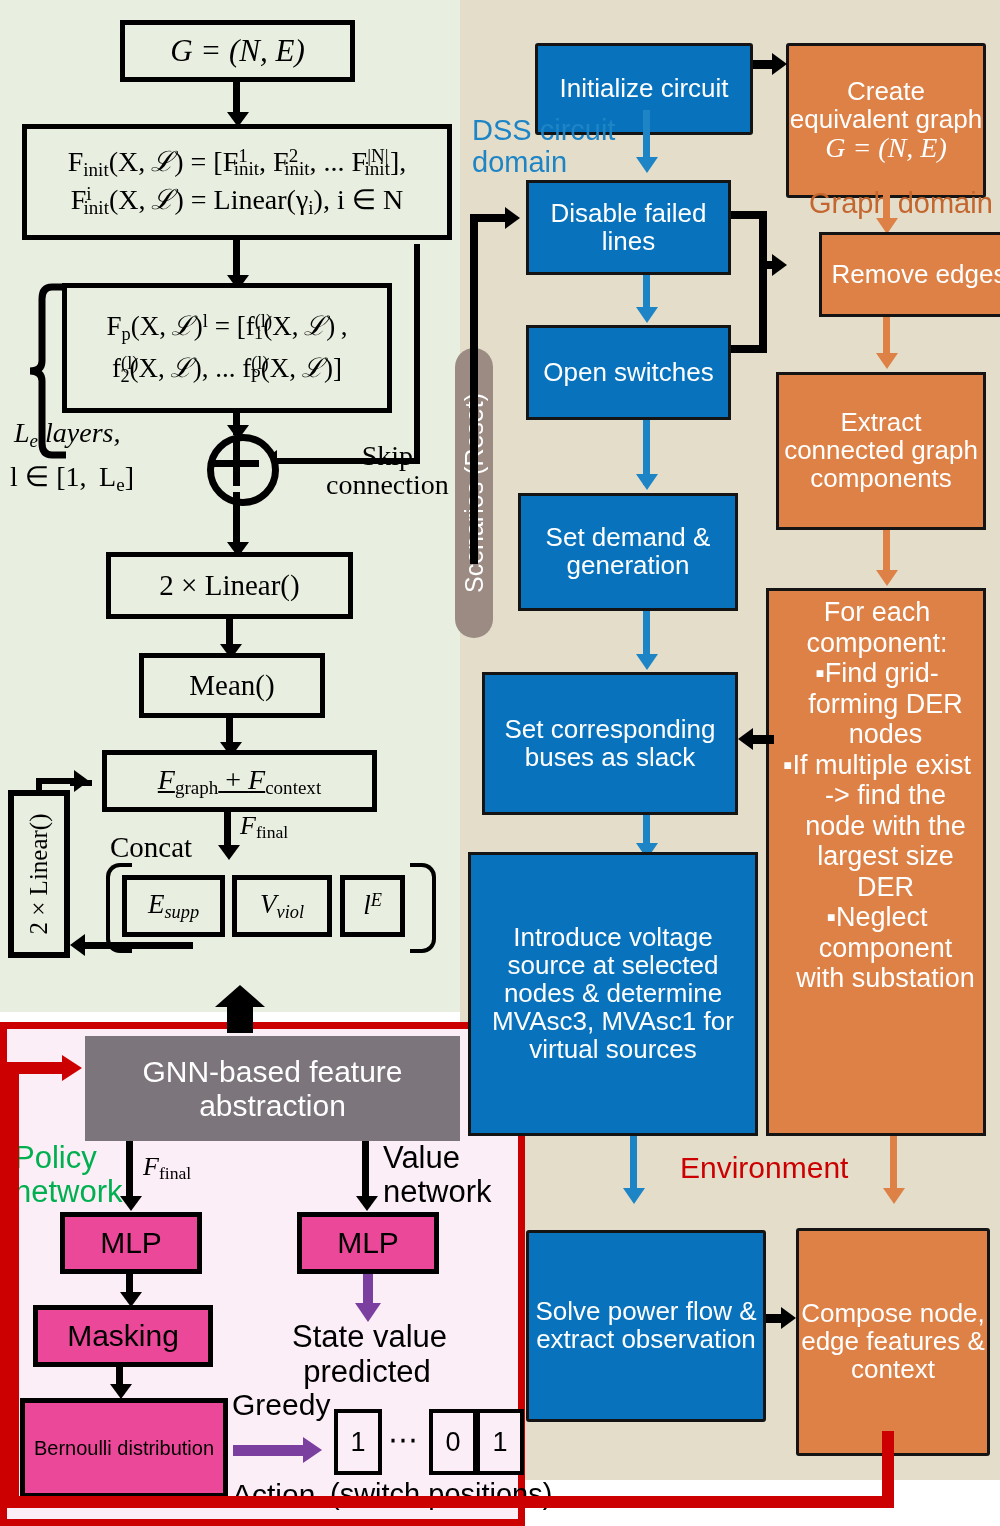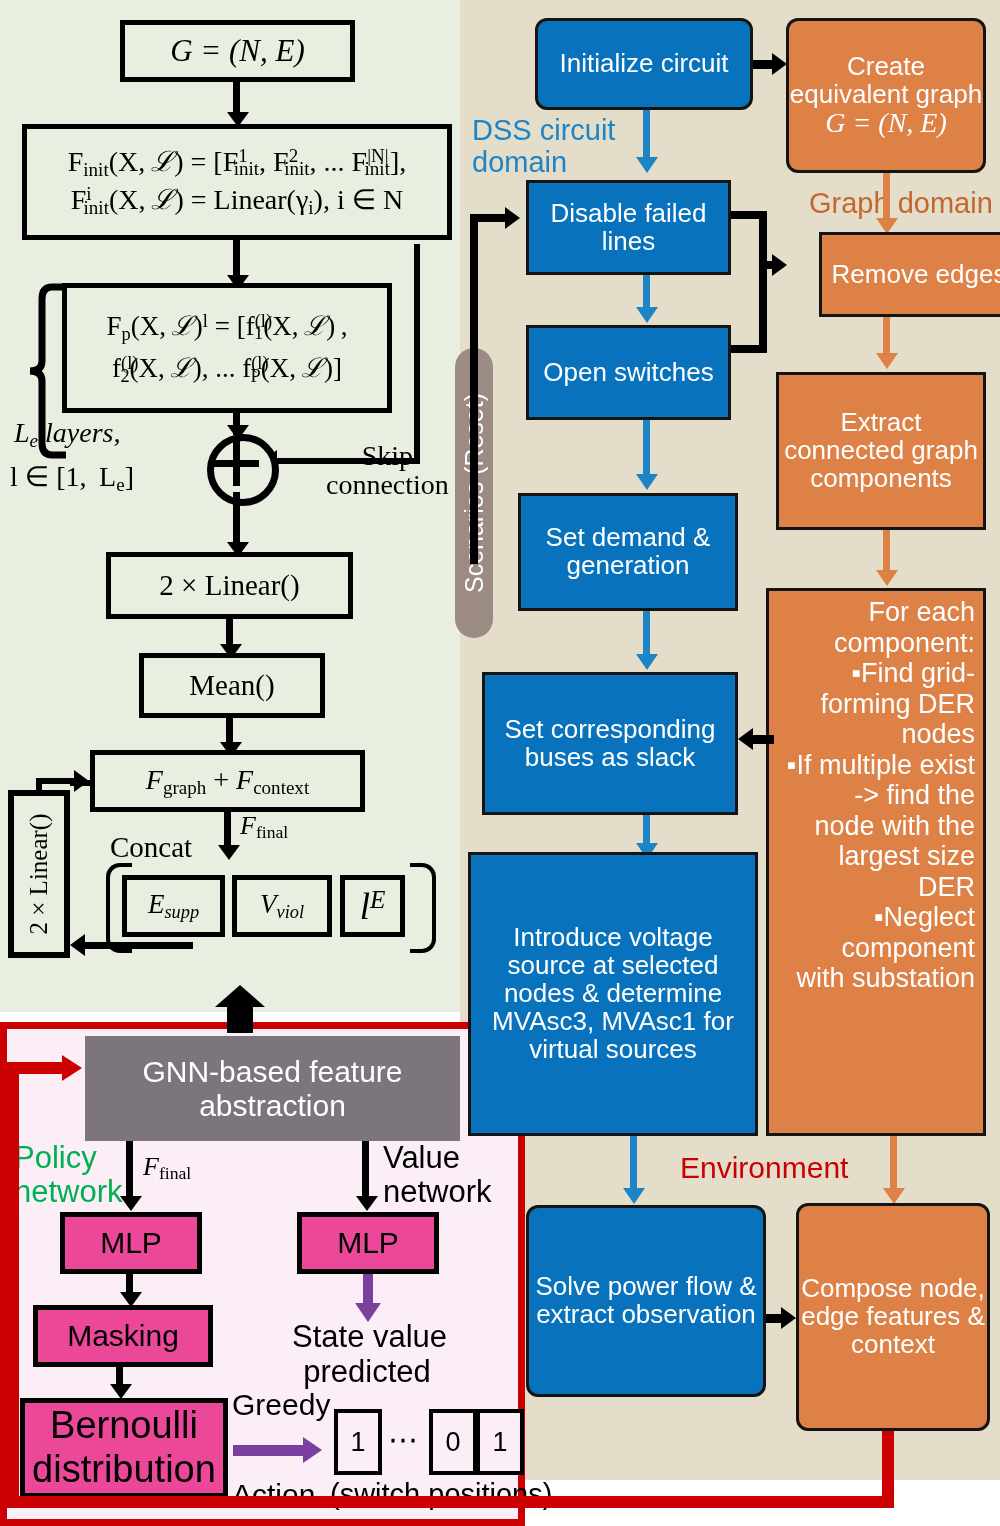--- a/index.html
+++ b/index.html
@@ -18,21 +18,21 @@
   .box{position:absolute;box-sizing:border-box;display:flex;align-items:center;
        justify-content:center;text-align:center;}
   .blk{border:5px solid #000;background:#e8efe0;color:#000;
        font-family:"Liberation Serif",serif;}
   .blk-pink{border:5px solid #000;background:#ec4899;color:#000;
        font-family:"Liberation Sans",sans-serif;}
   .blue{background:#0873bc;color:#fff;border:3px solid #141414;
         font-family:"Liberation Sans",sans-serif;font-size:26px;line-height:1.07;}
   .orange{background:#dd8147;color:#fff;border:3px solid #141414;
         font-family:"Liberation Sans",sans-serif;font-size:26px;line-height:1.07;}
-  .rnd{border-radius:12px;}
+  .rnd{border-radius:3px;margin-top:25px;}
 
   
   .ln{position:absolute;background:#000;}
   .ln-blue{position:absolute;background:#1d84c6;}
   .ln-or{position:absolute;background:#dd8147;}
   .ln-red{position:absolute;background:#cc0000;}
   .ln-pur{position:absolute;background:#7b3fa0;}
 
   .ar{position:absolute;width:0;height:0;}
   .ar-d{border-left:11px solid transparent;border-right:11px solid transparent;border-top:15px solid #000;}
@@ -72,21 +72,21 @@
         transform:translate(-50%,-50%) rotate(-90deg);white-space:nowrap;
         font-size:25px;font-family:"Liberation Serif",serif;}
 
   
   #gnnbox{position:absolute;left:85px;top:1036px;width:375px;height:105px;
           background:#7c767c;color:#fff;display:flex;align-items:center;
           justify-content:center;text-align:center;font-size:30px;line-height:1.12;
           font-family:"Liberation Sans",sans-serif;}
 
   
-  .bul{text-align:right;}
+  .bul{text-align:center;}
   .bul .hd{display:block;}
   .bul .li{display:block;padding-left:17px;text-indent:-17px;}
   .bul .li:before{content:"\25AA ";}
 
   
   .brk{position:absolute;border:4px solid #000;width:22px;}
   .brk-l{border-right:none;border-radius:14px 0 0 14px;}
   .brk-r{border-left:none;border-radius:0 14px 14px 0;}
 
   
@@ -157,21 +157,21 @@
   </div>
   <div class="ln" style="left:226px;top:619px;width:7px;height:30px;"></div>
   <div class="ar ar-d" style="left:220px;top:644px;"></div>
 
   <div class="box blk" style="left:139px;top:653px;width:186px;height:65px;font-size:29px;">
     <span class="serif">Mean()</span>
   </div>
   <div class="ln" style="left:226px;top:718px;width:7px;height:30px;"></div>
   <div class="ar ar-d" style="left:220px;top:742px;"></div>
 
-  <div class="box blk" style="left:90px;top:750px;width:275px;height:62px;font-size:28px;">
+  <div class="box blk" style="left:102px;top:750px;width:275px;height:62px;font-size:28px;text-decoration:underline;">
     <span class="serif"><span class="it">F</span><sub>graph</sub> + <span class="it">F</span><sub>context</sub></span>
   </div>
 
   <div id="vlin">
     <span>2 × Linear()</span>
   </div>
 
   <div class="ln" style="left:36px;top:778px;width:6px;height:16px;"></div>
   <div class="ln" style="left:36px;top:778px;width:40px;height:6px;"></div>
   <div class="ln" style="left:70px;top:778px;width:6px;height:8px;"></div>
@@ -189,21 +189,21 @@
 
   <div class="brk brk-l" style="left:106px;top:863px;height:82px;"></div>
   <div class="brk brk-r" style="left:410px;top:863px;height:82px;"></div>
 
   <div class="box blk" style="left:122px;top:875px;width:103px;height:62px;font-size:27px;">
     <span class="serif it">E<sub>supp</sub></span>
   </div>
   <div class="box blk" style="left:232px;top:875px;width:100px;height:62px;font-size:27px;">
     <span class="serif it">V<sub>viol</sub></span>
   </div>
-  <div class="box blk" style="left:340px;top:875px;width:65px;height:62px;font-size:37px;">
+  <div class="box blk" style="left:340px;top:875px;width:65px;height:62px;font-size:27px;">
     <span class="serif it">l<sup>E</sup></span>
   </div>
 
   <div id="fatarrow">
     <div class="head"></div>
       <div class="stem"></div>
   </div>
 
   <div id="gnnbox">
     <span>GNN-based feature abstraction</span>
@@ -223,21 +223,21 @@
   </div>
   <div class="ln" style="left:126px;top:1274px;width:7px;height:24px;"></div>
   <div class="ar ar-d" style="left:120px;top:1292px;"></div>
 
   <div class="box blk-pink" style="left:33px;top:1305px;width:180px;height:62px;font-size:30px;">
     <span>Masking</span>
   </div>
   <div class="ln" style="left:116px;top:1367px;width:7px;height:24px;"></div>
   <div class="ar ar-d" style="left:110px;top:1384px;"></div>
 
-  <div class="box blk-pink" style="left:20px;top:1398px;width:208px;height:100px;font-size:38px;line-height:1.15;">
+  <div class="box blk-pink" style="left:20px;top:1398px;width:208px;height:100px;font-size:20px;line-height:1.15;">
     <span>Bernoulli distribution</span>
   </div>
 
   <div class="lbl sans" style="left:232px;top:1389px;font-size:30px;">Greedy</div>
   <div class="ln-pur" style="left:233px;top:1445px;width:75px;height:11px;"></div>
   <div class="ar ar-r-pur" style="left:303px;top:1437px;"></div>
   <div class="lbl sans" style="left:232px;top:1479px;font-size:30px;">Action</div>
   <div class="lbl sans" style="left:330px;top:1479px;font-size:29px;">(switch positions)</div>
 
   <div class="cell" style="left:334px;top:1409px;width:48px;height:66px;">

